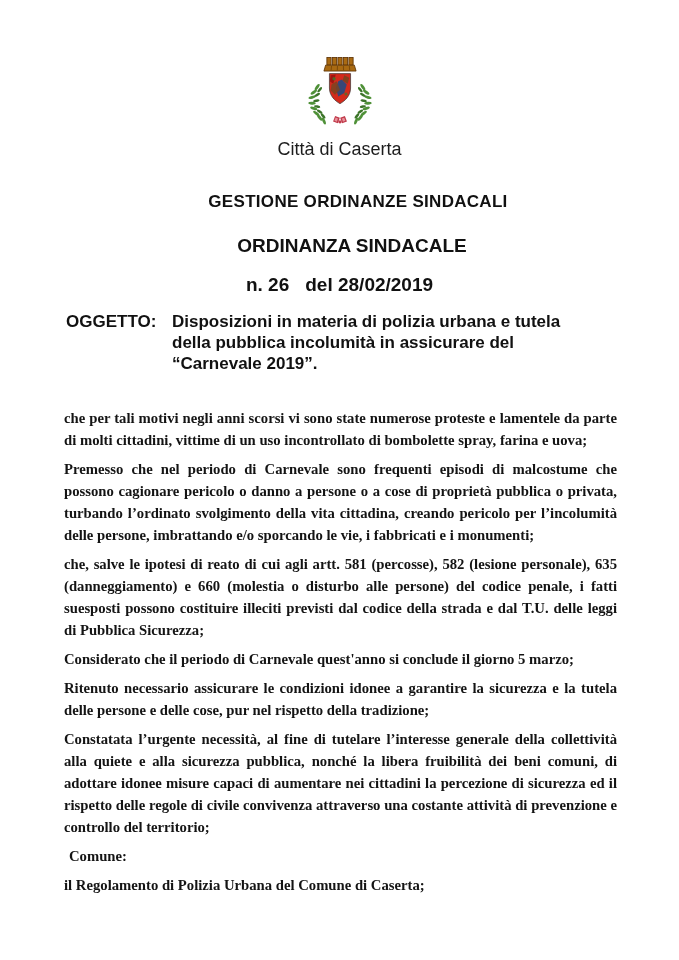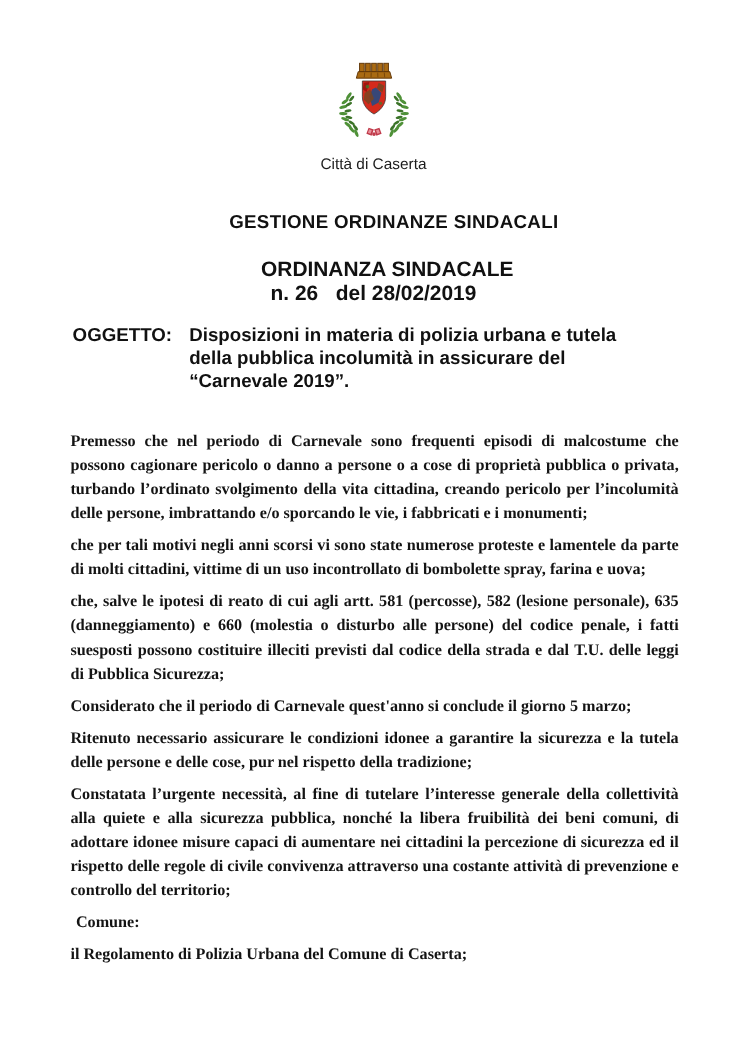--- a/index.html
+++ b/index.html
@@ -19,21 +19,21 @@
   }
   .crest-wrap {
     width: 88px;
     height: 88px;
     margin: 0 auto;
   }
   .city-name {
     margin-top: 6px;
     text-align: center;
     font-family: "Liberation Sans", sans-serif;
-    font-size: 14px;
+    font-size: 18px;
     line-height: 22px;
     color: #1c1c1c;
   }
   .section-title {
     margin-top: 31px;
     text-align: center;
     font-family: "Liberation Sans", sans-serif;
     font-weight: bold;
     font-size: 17px;
     line-height: 21px;
@@ -51,20 +51,21 @@
     color: #111;
     margin-left: 25px;
   }
   .doc-meta {
     text-align: center;
     font-family: "Liberation Sans", sans-serif;
     font-weight: bold;
     font-size: 19px;
     line-height: 22px;
     color: #111;
+    margin-top: 17px;
   }
   .doc-meta span { display: inline-block; }
   .doc-meta .gap { width: 16px; }
   .subject {
     display: flex;
     margin: 15px 60px 0 66px;
     font-family: "Liberation Sans", sans-serif;
     font-weight: bold;
     font-size: 17px;
     line-height: 21px;
@@ -188,22 +189,22 @@
     <div class="subject-label">OGGETTO:</div>
     <div class="subject-lines">
       <div>Disposizioni in materia di polizia urbana e tutela</div>
       <div>della pubblica incolumità in assicurare del</div>
       <div>“Carnevale 2019”.</div>
     </div>
   </div>
 
 
   <div class="body-text">
+    <p>che per tali motivi negli anni scorsi vi sono state numerose proteste e lamentele da parte di molti cittadini, vittime di un uso incontrollato di bombolette spray, farina e uova;</p>
     <p>Premesso che nel periodo di Carnevale sono frequenti episodi di malcostume che possono cagionare pericolo o danno a persone o a cose di proprietà pubblica o privata, turbando l’ordinato svolgimento della vita cittadina, creando pericolo per l’incolumità delle persone, imbrattando e/o sporcando le vie, i fabbricati e i monumenti;</p>
-    <p>che per tali motivi negli anni scorsi vi sono state numerose proteste e lamentele da parte di molti cittadini, vittime di un uso incontrollato di bombolette spray, farina e uova;</p>
     <p>che, salve le ipotesi di reato di cui agli artt. 581 (percosse), 582 (lesione personale), 635 (danneggiamento) e 660 (molestia o disturbo alle persone) del codice penale, i fatti suesposti possono costituire illeciti previsti dal codice della strada e dal T.U. delle leggi di Pubblica Sicurezza;</p>
     <p>Considerato che il periodo di Carnevale quest'anno si conclude il giorno 5 marzo;</p>
     <p>Ritenuto necessario assicurare le condizioni idonee a garantire la sicurezza e la tutela delle persone e delle cose, pur nel rispetto della tradizione;</p>
     <p>Constatata l’urgente necessità, al fine di tutelare l’interesse generale della collettività alla quiete e alla sicurezza pubblica, nonché la libera fruibilità dei beni comuni, di adottare idonee misure capaci di aumentare nei cittadini la percezione di sicurezza ed il rispetto delle regole di civile convivenza attraverso una costante attività di prevenzione e controllo del territorio;</p>
     <p class="no-justify visto">Comune:</p>
     <p class="no-justify">il Regolamento di Polizia Urbana del Comune di Caserta;</p>
   </div>
 
 
 </div>

